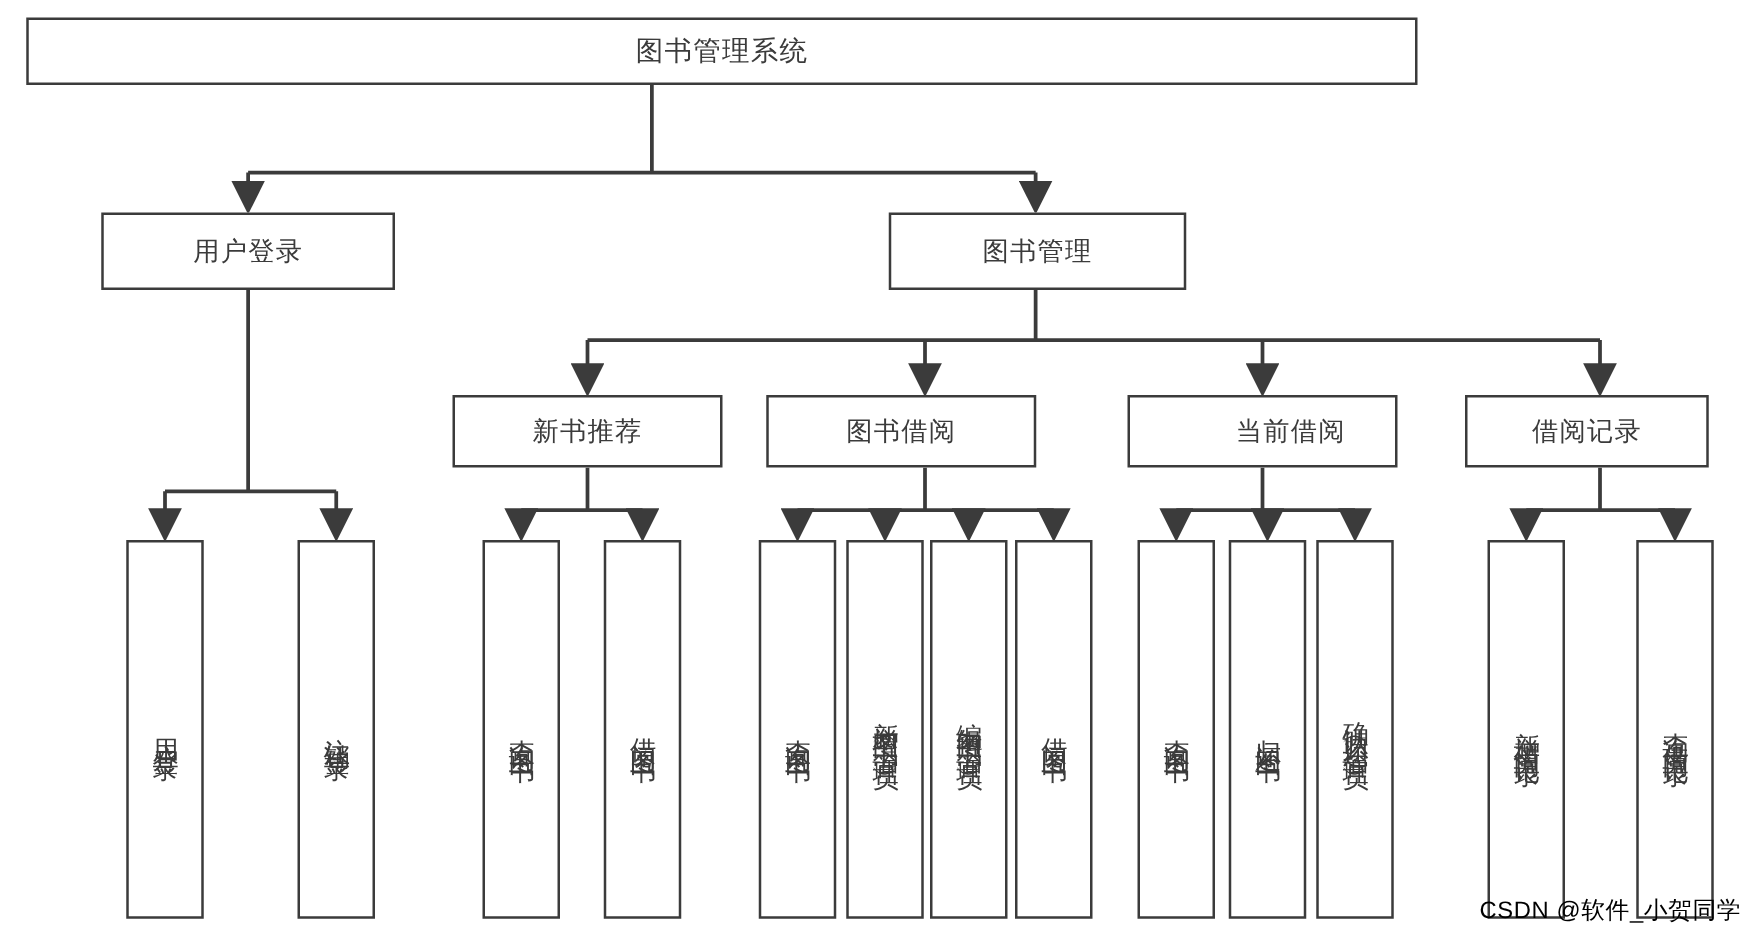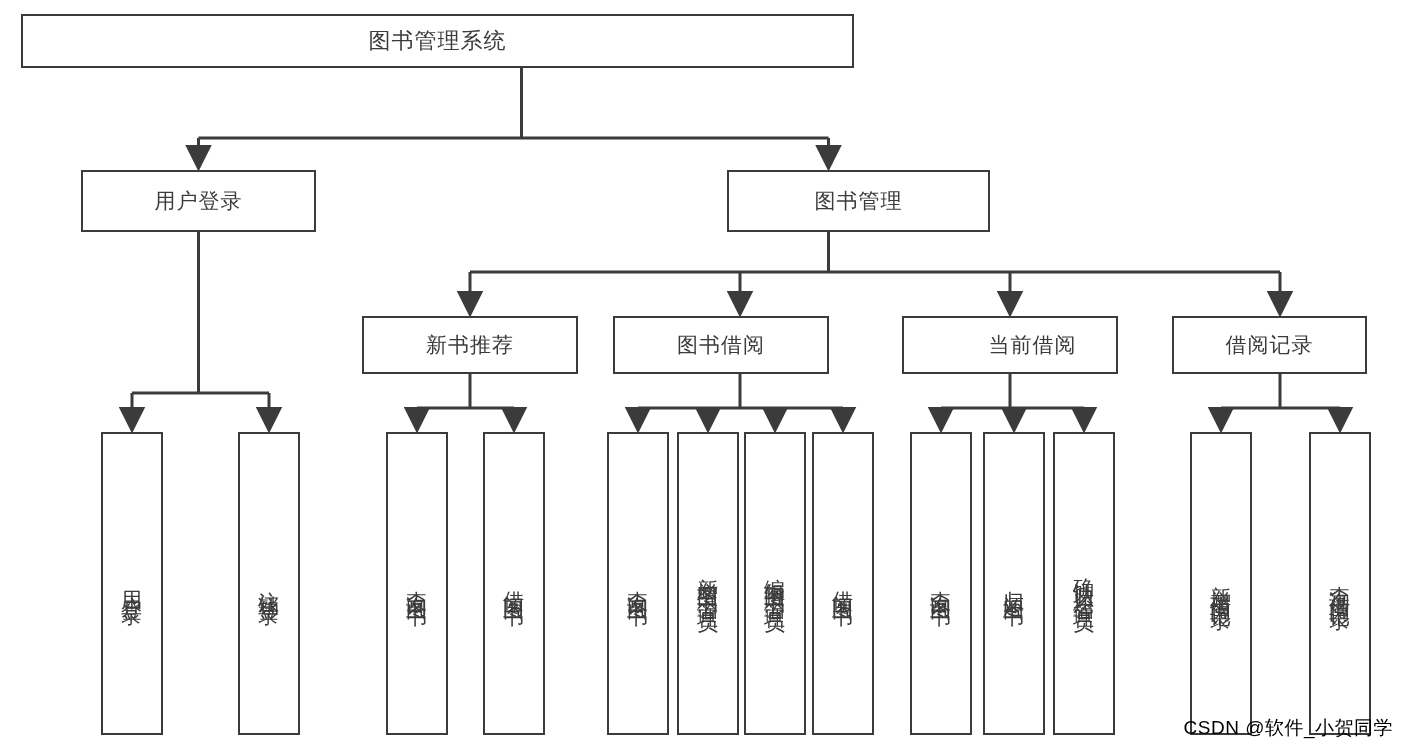--- a/index.html
+++ b/index.html
@@ -115,27 +115,27 @@
         <path d="M 1014 408 L 1014 429" marker-end="url(#arrow)"></path>
         <path d="M 1084 408 L 1084 429" marker-end="url(#arrow)"></path>
         <path d="M 1280 374 L 1280 408"></path>
         <path d="M 1221 408 L 1340 408"></path>
         <path d="M 1221 408 L 1221 429" marker-end="url(#arrow)"></path>
         <path d="M 1340 408 L 1340 429" marker-end="url(#arrow)"></path>
       </g>
   </svg>
 
   <div id="nodes">
-      <div class="node root" style="left: 21px; top: 14px; width: 833px; height: 54px;">
+      <div class="node root" style="left: 21px; top: 14px; width: 1113px; height: 54px;">
         <span>图书管理系统</span>
       </div>
       <div class="node lvl2" style="left: 81px; top: 170px; width: 235px; height: 62px;">
         <span>用户登录</span>
       </div>
-      <div class="node lvl2" style="left: 727px; top: 170px; width: 263px; height: 62px;">
+      <div class="node lvl2" style="left: 711px; top: 170px; width: 238px; height: 62px;">
         <span>图书管理</span>
       </div>
       <div class="node lvl3" style="left: 362px; top: 316px; width: 216px; height: 58px;">
         <span>新书推荐</span>
       </div>
       <div class="node lvl3" style="left: 613px; top: 316px; width: 216px; height: 58px;">
         <span>图书借阅</span>
       </div>
       <div class="node lvl3" style="left: 902px; top: 316px; width: 216px; height: 58px; padding-left: 45px;">
         <span>当前借阅</span>

